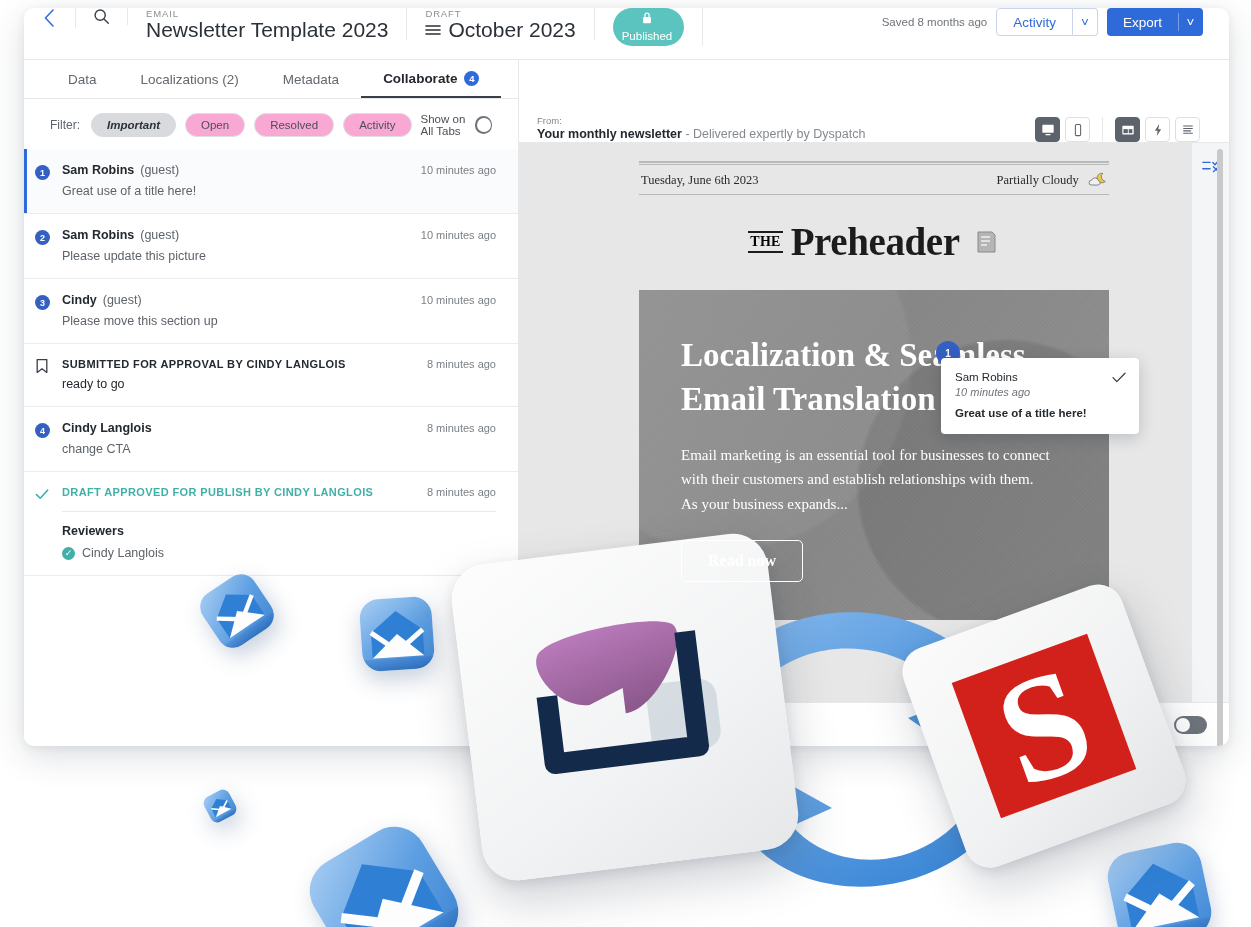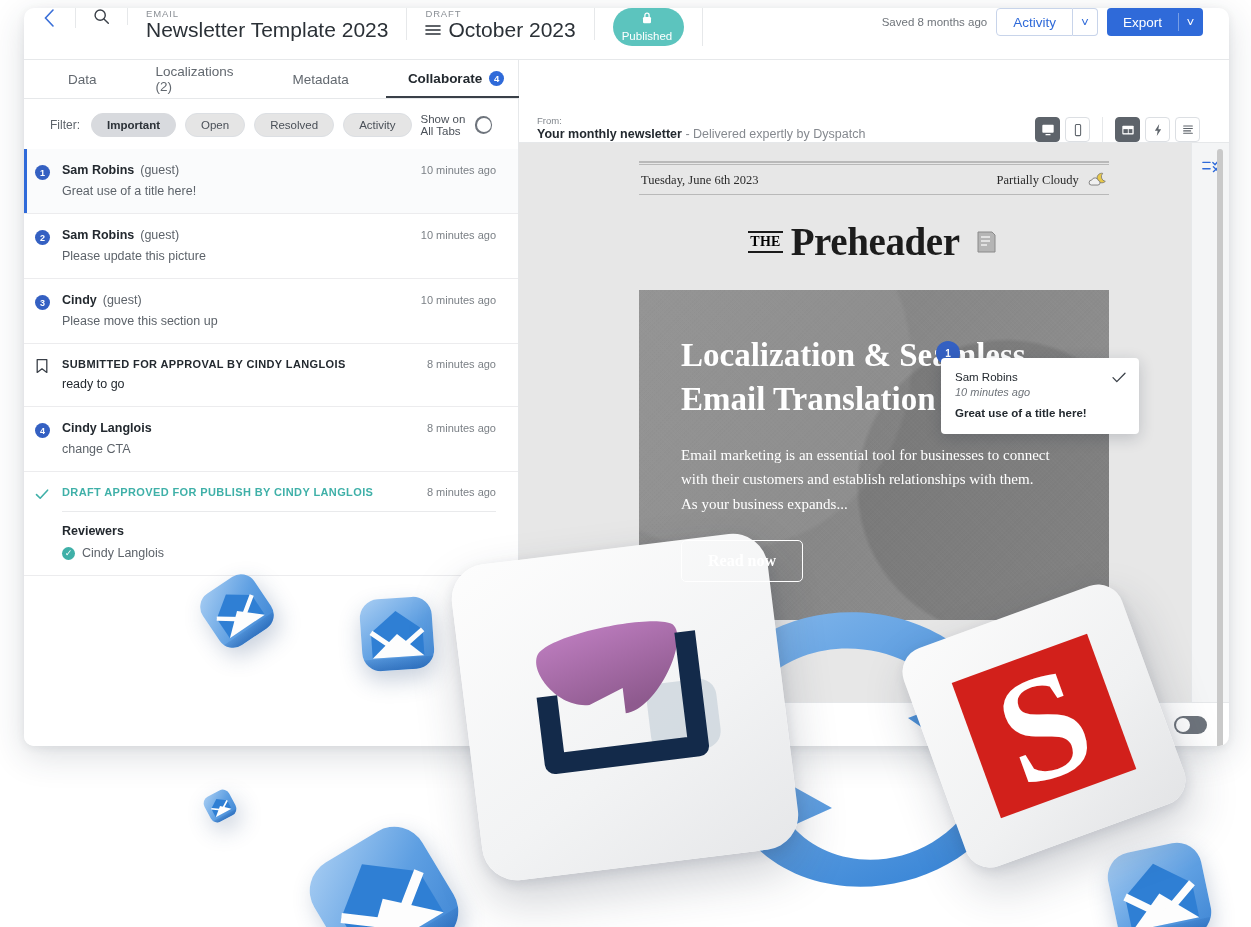--- a/index.html
+++ b/index.html
@@ -47,30 +47,30 @@
   .btn-primary { background:#2f6ad9; color:#fff; padding:0 16px; border-radius:4px 0 0 4px;}
   .btn-primary-cap { background:#2f6ad9; color:#fff; width:25px; border-radius:0 4px 4px 0; position:relative;}
   .btn-primary-cap:before{content:""; position:absolute; left:0; top:5px; bottom:5px; width:1px; background:rgba(255,255,255,.35);}
 
   
   .body-split { display:flex; height: 686px; }
   .left-pane { width: 495px; border-right:1px solid #e6e8ea; background:#fff; display:flex; flex-direction:column; }
   .right-pane { flex:1; background:#fff; display:flex; flex-direction:column; position:relative; }
 
   
-  .tabs { display:flex; align-items:flex-end; height:39px; border-bottom:1px solid #e6e8ea; padding-left:22px; gap:15px; }
+  .tabs { display:flex; align-items:flex-end; height:39px; border-bottom:1px solid #e6e8ea; padding-left:22px; gap:0; }
   .tab { font-size:13.5px; color:#62686f; padding:0 22px; height:38px; display:flex; align-items:center; gap:7px; cursor:pointer; position:relative;}
   .tab.active { color:#23292f; font-weight:bold; border-bottom:2px solid #3a4048; }
   .tab .count-badge { background:#2f6ad9; color:#fff; font-size:9.5px; font-weight:bold; width:15px; height:15px; border-radius:50%; display:flex; align-items:center; justify-content:center;}
 
   
   .filter-row { display:flex; align-items:center; padding: 14px 20px 12px 26px; gap:9px; }
   .filter-label { font-size:12px; color:#5d636a; margin-right:2px;}
-  .chip { font-size:11.5px; padding:5px 15px; border-radius:20px; border:1px solid #dcdfe3; color:#4a5058; background:#e5e5e5; cursor:pointer;}
-  .chip.active { background:#d8dade; border-color:#d8dade; color:#2b3137; font-weight:bold;}
+  .chip { font-size:11.5px; padding:5px 15px; border-radius:20px; border:1px solid #dcdfe3; color:#4a5058; background:#f9a8d4; cursor:pointer;}
+  .chip.active { background:#d8dade; border-color:#d8dade; color:#2b3137; font-weight:bold;font-style:italic;}
   .filter-right { margin-left:auto; display:flex; align-items:center; gap:9px; padding-right:6px;}
   .filter-right .t { font-size:11.5px; color:#4a5058;}
   .toggle { width:33px; height:18px; border-radius:10px; background:#6e747c; position:relative; cursor:pointer;}
   .toggle .knob { position:absolute; width:14px; height:14px; border-radius:50%; background:#fff; top:2px; left:2px;}
 
   
   .clist { flex:1; overflow:hidden; }
   .citem { position:relative; border-bottom:1px solid #ececee; padding:14px 22px 15px 38px; }
   .citem.selected { background:#fafbfc; }
   .citem.selected:before { content:""; position:absolute; left:0; top:0; bottom:0; width:3px; background:#2f6ad9; }

